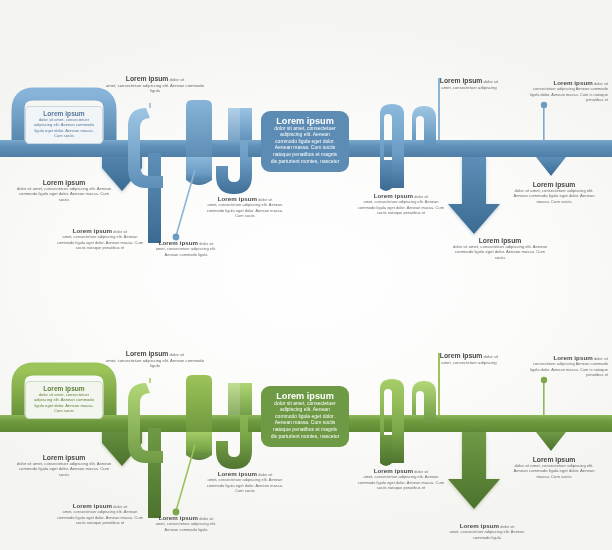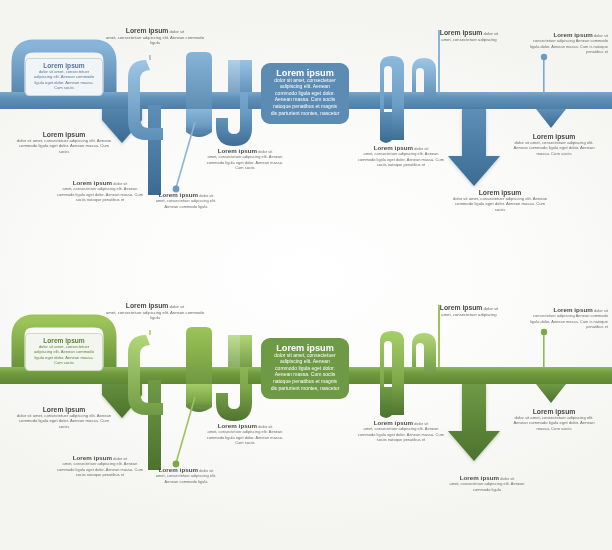--- a/index.html
+++ b/index.html
@@ -9,21 +9,21 @@
     font-family:"Liberation Sans", sans-serif;
     overflow:hidden;
     position:relative;
   }
   .bg-wash{
     position:absolute;inset:0;
     background:
       radial-gradient(ellipse 420px 260px at 306px 275px, #ffffff 0%, #fbfbfa 55%, #f4f4f1 100%);
     z-index:0;
   }
-  .band{position:absolute;left:0;width:612px;z-index:1;}
+  .band{position:absolute;left:0;width:612px;z-index:1;margin-top:48px;}
   .band-blue{top:0;height:275px;}
   .band-green{top:275px;height:275px;}
 
   svg.art{position:absolute;left:0;top:0;}
 
   .txt{position:absolute;z-index:6;}
   .lead{font-weight:bold;}
   .body-s{font-weight:normal;}
 
   

